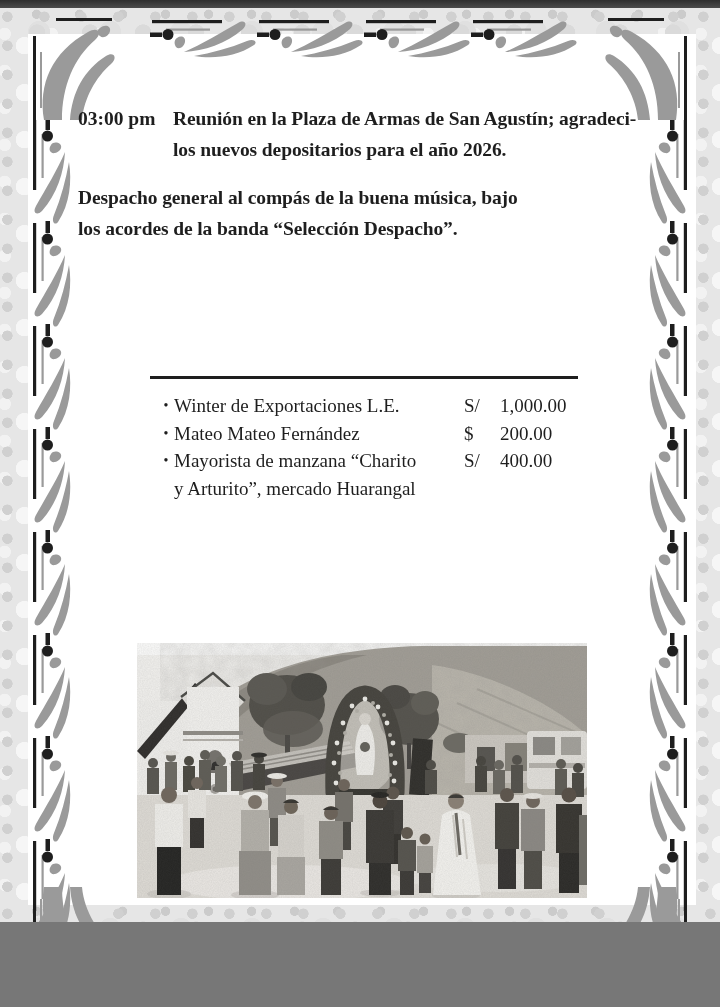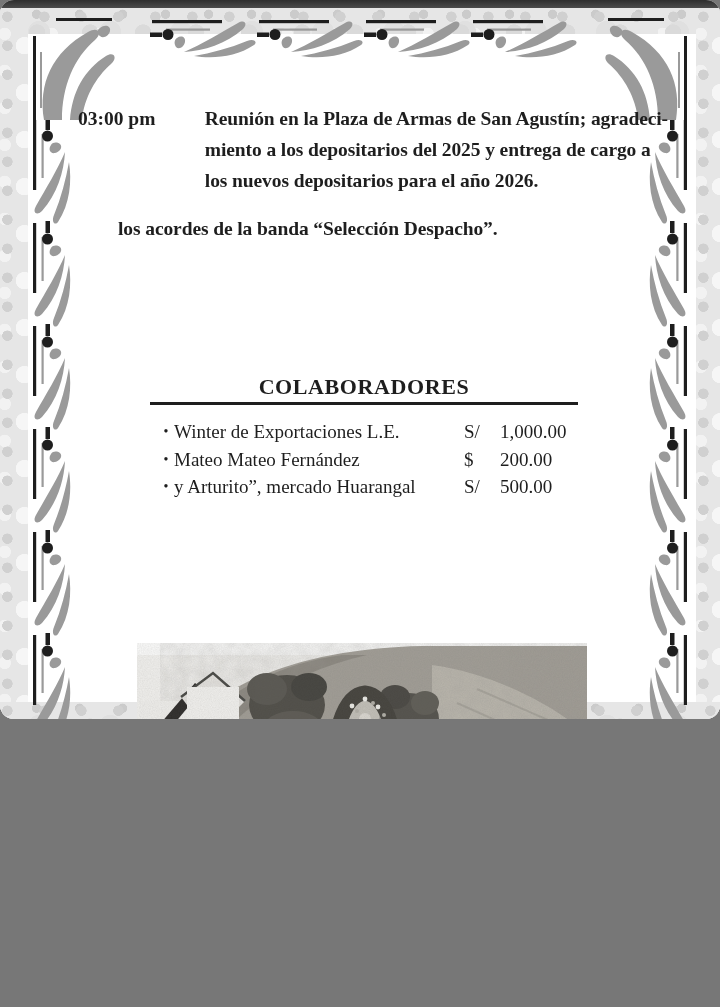--- a/index.html
+++ b/index.html
@@ -3,22 +3,22 @@
 <meta charset="utf-8">
 <style>
   :root{
     --ink:#1e1e1e;
     --gray:#9a9a9a;
     --band:#e6e6e6;
     --edge:#3c3c3c;
   }
   html,body{margin:0;padding:0;background:#777;}
   .page{
-    position:relative;width:720px;height:719px;background:#ffffff;overflow:hidden;
-    font-family:"Liberation Serif", serif;color:var(--ink);border-radius:14px;
+    position:relative;width:720px;height:922px;background:#ffffff;overflow:hidden;
+    font-family:"Liberation Serif", serif;color:var(--ink);
   }
   
   .band{
     position:absolute;
     background-color:var(--band);
     background-image:
       radial-gradient(circle at 20% 30%, #d0d0d0 0 14%, rgba(0,0,0,0) 15%),
       radial-gradient(circle at 70% 60%, #dadada 0 18%, rgba(0,0,0,0) 19%),
       radial-gradient(circle at 40% 80%, #f6f6f6 0 16%, rgba(0,0,0,0) 17%),
       radial-gradient(circle at 85% 20%, #cbcbcb 0 10%, rgba(0,0,0,0) 11%),
@@ -33,21 +33,21 @@
   .band-bottom{left:0;right:0;bottom:0;height:17px;}
 
   .orn{position:absolute;inset:0;width:720px;height:1007px;pointer-events:none;}
   .ink{fill:var(--ink);}
   .gry{fill:var(--gray);}
 
   
   .schedule{position:absolute;left:78px;top:103px;width:590px;}
   .entry{display:flex;margin-bottom:17px;}
   .time{width:95px;font-weight:bold;font-size:19.5px;line-height:31px;white-space:nowrap;}
-  .desc{font-weight:bold;font-size:19.5px;line-height:31px;margin-left:40px;}
+  .desc{font-weight:bold;font-size:19.5px;line-height:31px;}
   .dline{white-space:nowrap;letter-spacing:-0.1px;}
 
   
   .collab{position:absolute;left:150px;top:374px;width:428px;}
   .collab-title{text-align:center;font-weight:bold;font-size:22px;letter-spacing:.6px;line-height:26px;}
   .collab-rule{height:3px;background:var(--ink);margin-top:2px;}
   .collab-list{margin:13px 0 0 8px;width:408px;}
   .crow{display:flex;align-items:flex-start;font-size:19px;line-height:27.5px;}
   .cbullet{width:16px;text-align:center;font-size:14px;line-height:27.5px;}
   .cname{width:290px;}
@@ -123,33 +123,32 @@
     <use href="#c" transform="translate(690,18) scale(-1,1)"></use>
     <use href="#c" transform="translate(30,989) scale(1,-1)"></use>
     <use href="#c" transform="translate(690,989) scale(-1,-1)"></use>
   </svg>
 
   <div class="schedule" id="schedule">
       <div class="entry">
         <div class="time">03:00 pm</div>
         <div class="desc">
           <div class="dline">Reunión en la Plaza de Armas de San Agustín; agradeci-</div>
-          <div class="dline">miento a los depositarios del 2025 y entrega de cargo a</div>
           <div class="dline">los nuevos depositarios para el año 2026.</div>
         </div>
       </div>
       <div class="entry">
         <div class="desc">
+          <div class="dline">Despacho general al compás de la buena música, bajo</div>
           <div class="dline">los acordes de la banda “Selección Despacho”.</div>
         </div>
       </div>
     </div>
 
   <div class="collab">
-    <div class="collab-title">COLABORADORES</div>
     <div class="collab-rule"></div>
     <div class="collab-list" id="collab-list">
         <div class="crow">
           <span class="cbullet">•</span>
           <div class="cname">
             <div>Winter de Exportaciones L.E.</div>
           </div>
           <div class="ccur">S/</div>
           <div class="camt">1,000.00</div>
         </div>
@@ -157,24 +156,25 @@
           <span class="cbullet">•</span>
           <div class="cname">
             <div>Mateo Mateo Fernández</div>
           </div>
           <div class="ccur">$</div>
           <div class="camt">200.00</div>
         </div>
         <div class="crow">
           <span class="cbullet">•</span>
           <div class="cname">
+            <div>Mayorista de manzana “Charito</div>
             <div>y Arturito”, mercado Huarangal</div>
           </div>
           <div class="ccur">S/</div>
-          <div class="camt">500.00</div>
+          <div class="camt">400.00</div>
         </div>
       </div>
   </div>
 
   <div class="photo">
     <svg viewBox="0 0 450 255" xmlns="http://www.w3.org/2000/svg" aria-hidden="true">
       <defs>
         <filter id="grain" x="0%" y="0%" width="100%" height="100%">
           <feTurbulence type="fractalNoise" baseFrequency="0.9" numOctaves="2" stitchTiles="stitch"></feTurbulence>
           <feColorMatrix type="matrix" values="0 0 0 0 0.15  0 0 0 0 0.15  0 0 0 0 0.15  0 0 0 0.55 0"></feColorMatrix>

